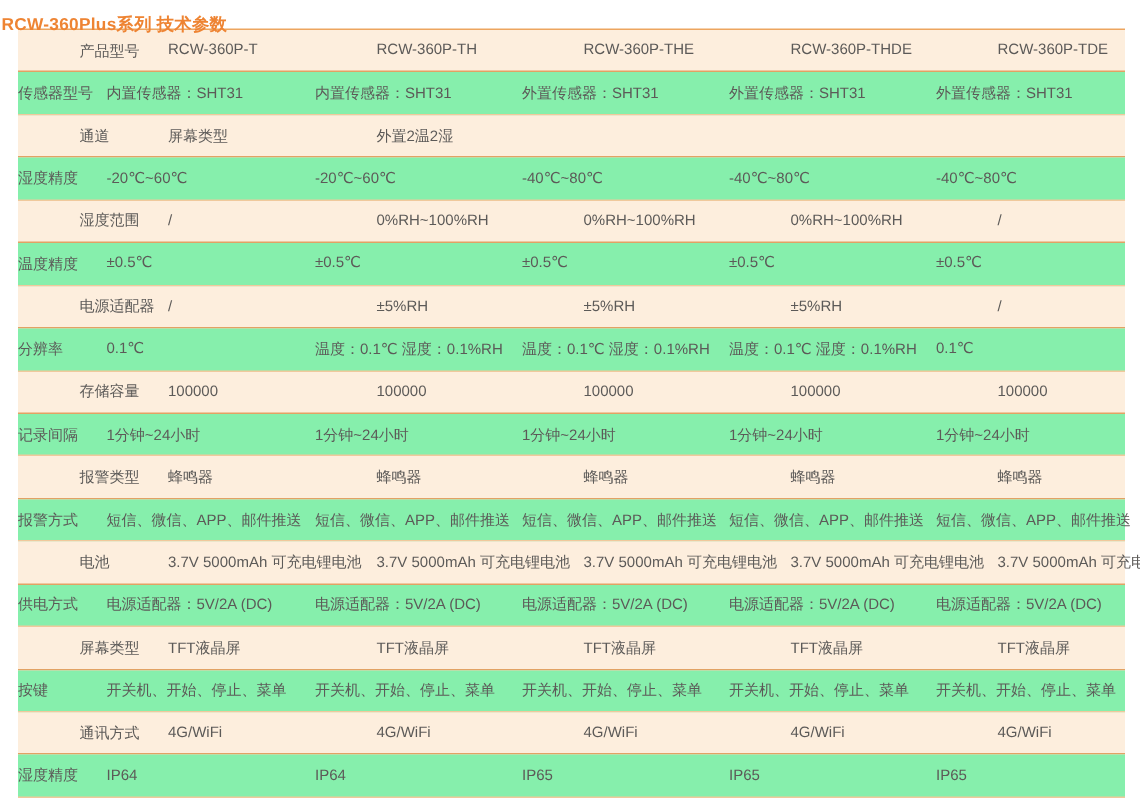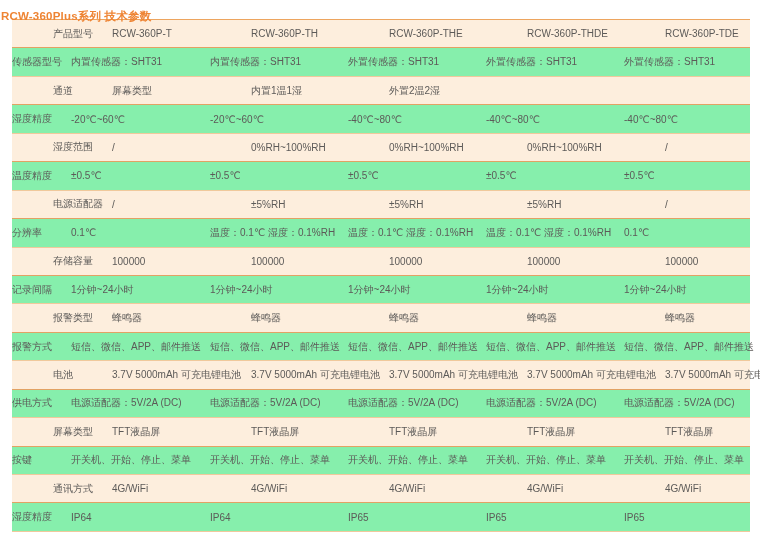--- a/index.html
+++ b/index.html
@@ -75,21 +75,20 @@
       <div class="cell label">传感器型号</div>
       <div class="cell">内置传感器：SHT31</div>
       <div class="cell">内置传感器：SHT31</div>
       <div class="cell">外置传感器：SHT31</div>
       <div class="cell">外置传感器：SHT31</div>
       <div class="cell">外置传感器：SHT31</div>
     </div>
     <div class="row peach">
       <div class="cell label">通道</div>
       <div class="cell">屏幕类型</div>
-      <div class="cell">内置1温1湿</div>
       <div class="cell">外置2温2湿</div>
     </div>
     <div class="row white">
       <div class="cell label">湿度精度</div>
       <div class="cell">-20℃~60℃</div>
       <div class="cell">-20℃~60℃</div>
       <div class="cell">-40℃~80℃</div>
       <div class="cell">-40℃~80℃</div>
       <div class="cell">-40℃~80℃</div>
     </div>

